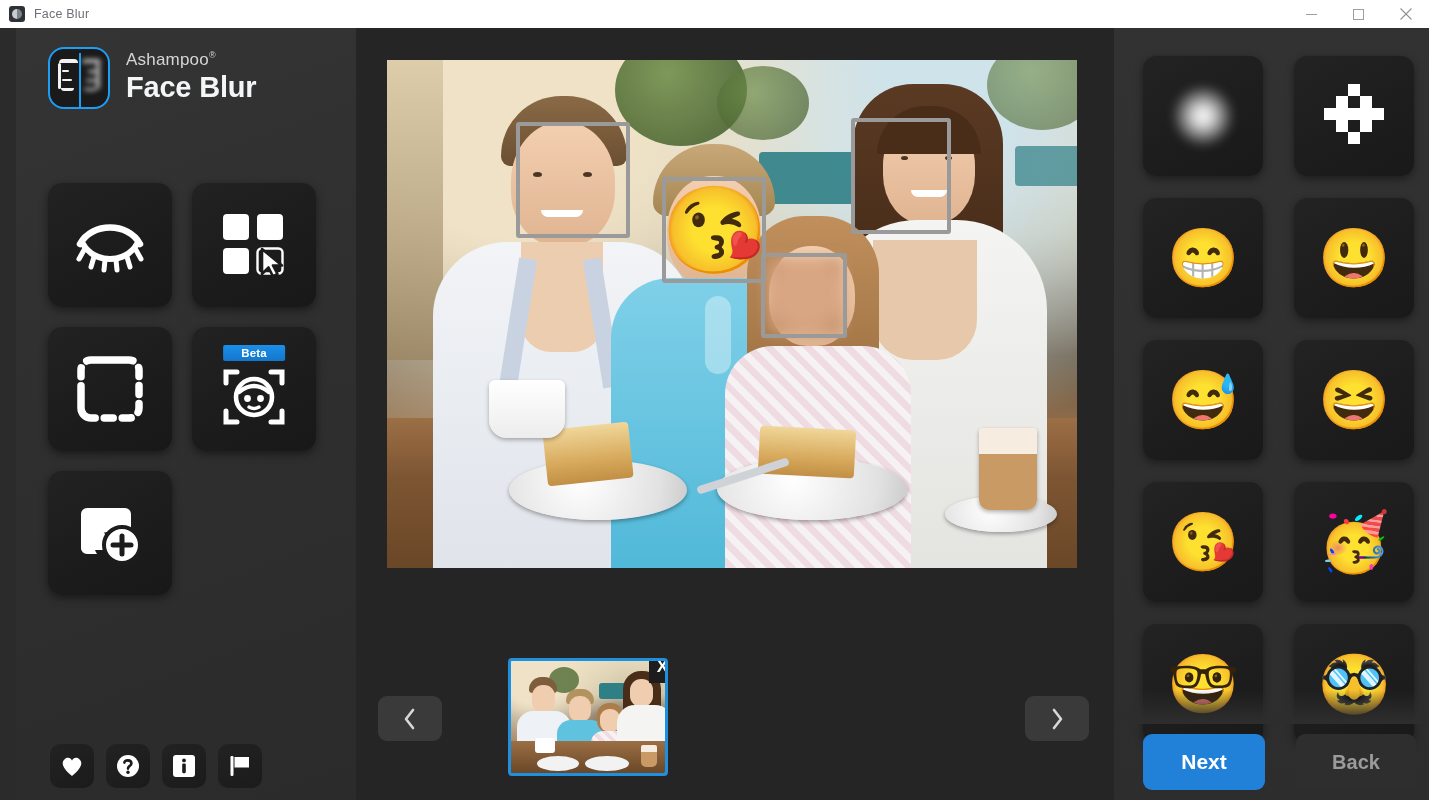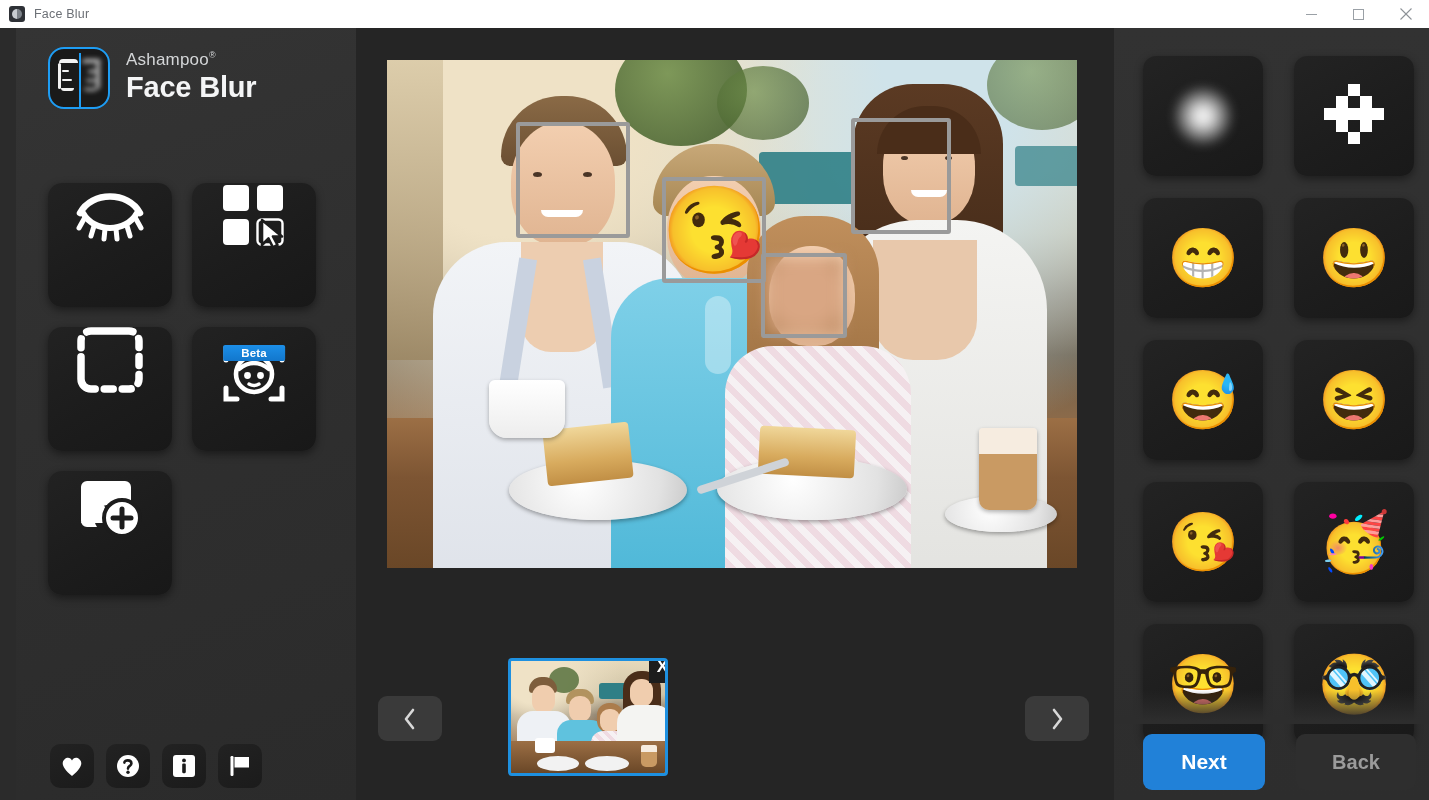--- a/index.html
+++ b/index.html
@@ -72,21 +72,21 @@
 
   #tool-grid {
     position: absolute; left: 32px; top: 155px;
     width: 268px;
     display: grid; grid-template-columns: 124px 124px; gap: 20px 20px;
   }
   .tool {
     width: 124px; height: 124px; border-radius: 14px;
     background: linear-gradient(150deg,#222222 0%,#1c1c1c 55%,#181818 100%);
     box-shadow: 0 3px 9px rgba(0,0,0,.45);
-    display: flex; align-items: flex-start; justify-content: center;
+    display: flex; align-items: center; justify-content: center;
     position: relative; cursor: pointer;
   }
   .tool svg { display: block; }
   .beta-badge {
     position: absolute; top: 18px; left: 50%; transform: translateX(-50%);
     background: linear-gradient(180deg,#1c8fe8 0%,#1277cc 100%);
     color: #fff; font-size: 11.5px; font-weight: bold;
     padding: 2px 18px; border-radius: 2px; letter-spacing: .2px;
   }
 

